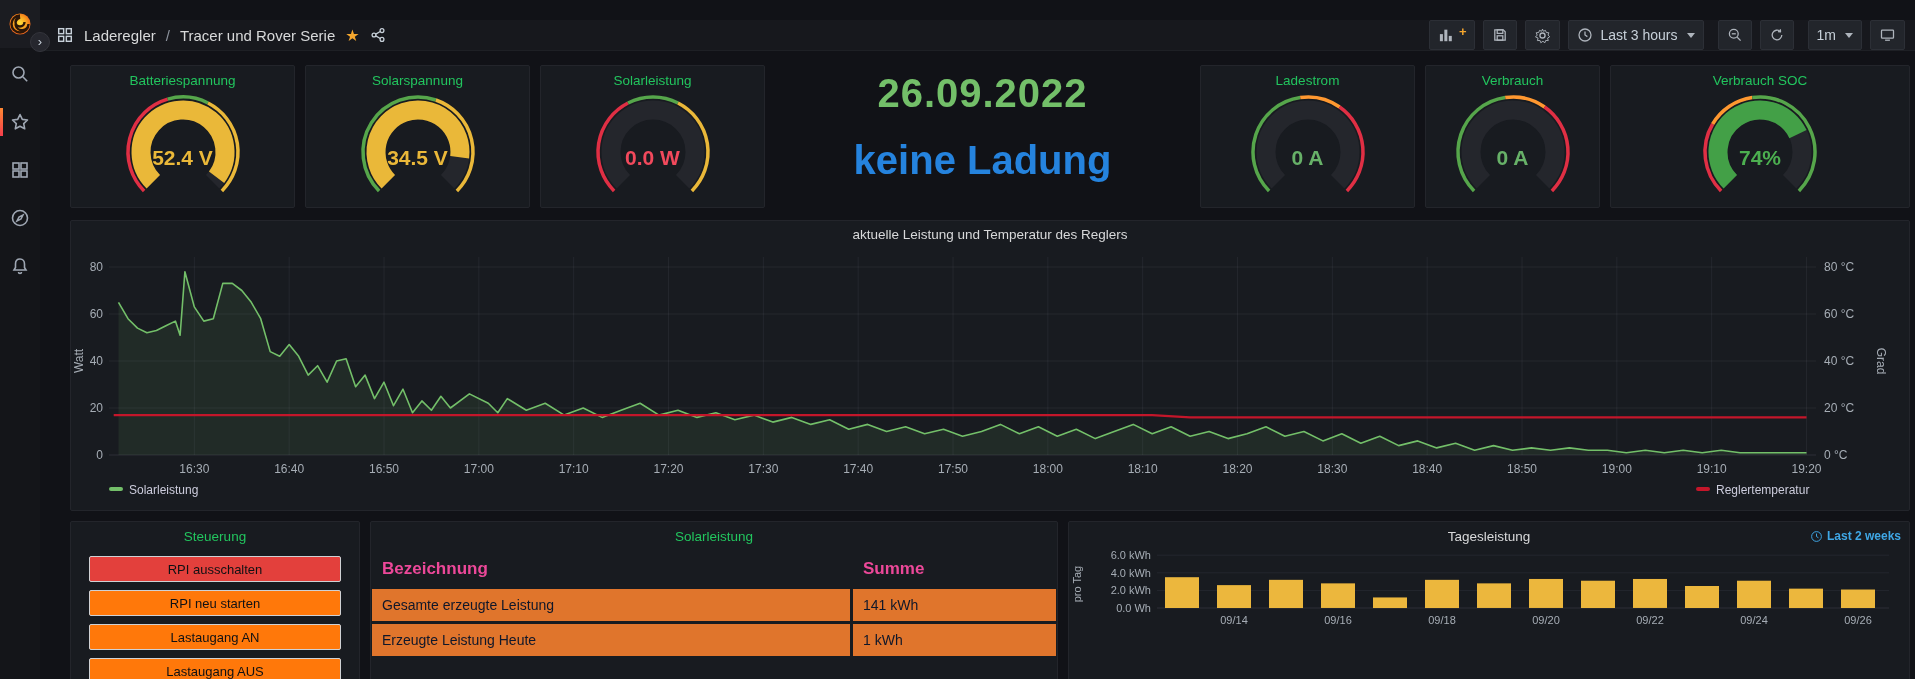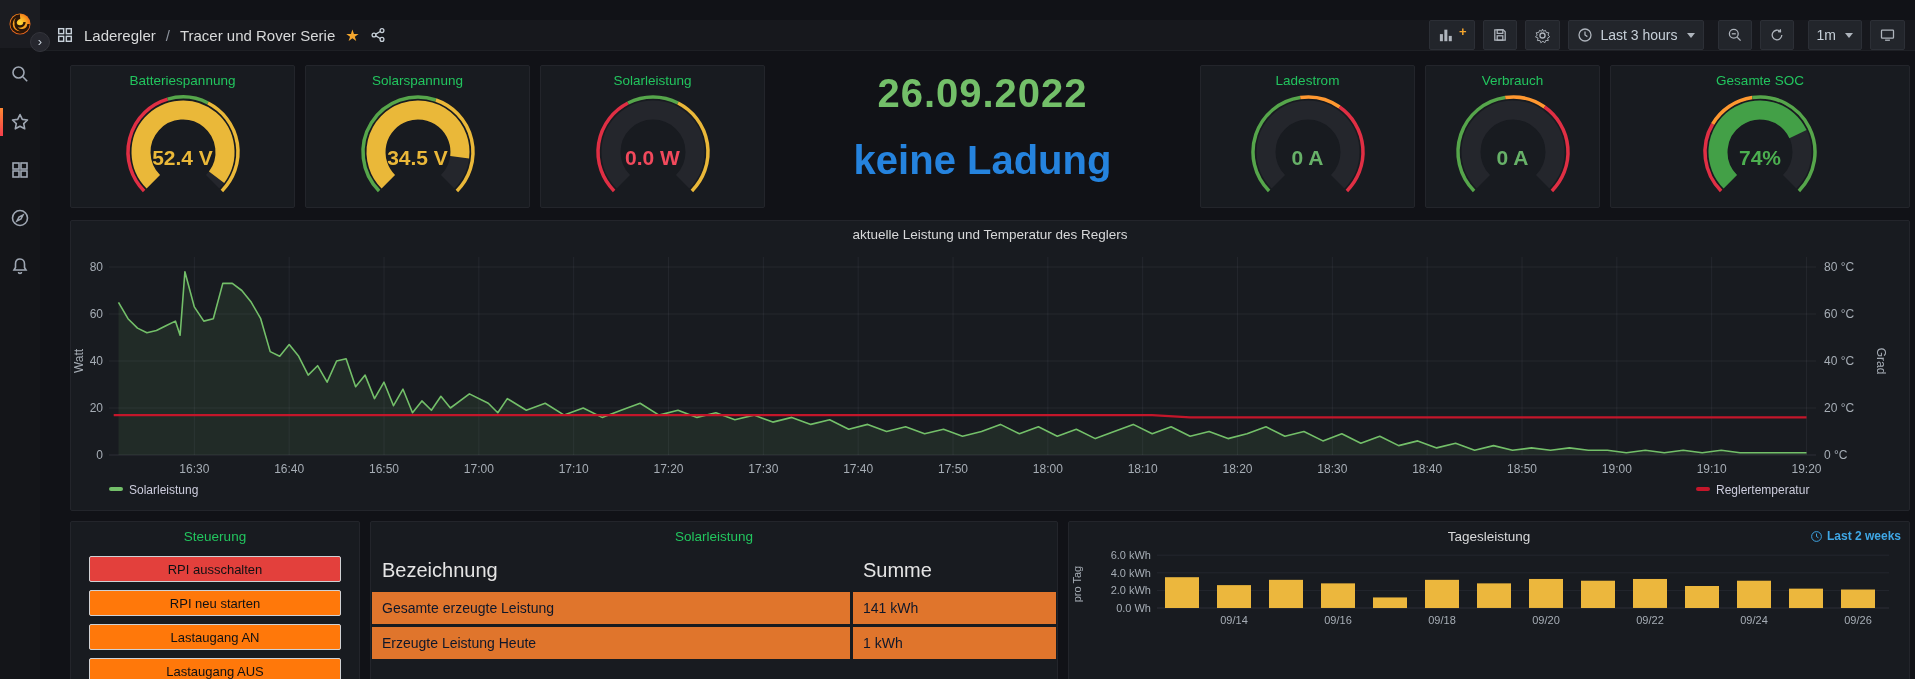--- a/index.html
+++ b/index.html
@@ -56,21 +56,21 @@
   .chart-panel svg { display:block; }
 
   
   .row3 { display:grid; grid-template-columns:290px 688px 1fr; gap:10px; height:180px; }
   .ctrl-list { display:flex; flex-direction:column; gap:8px; margin-top:12px; align-items:center; }
   .ctrl-btn { width:252px; height:26px; border:1px solid #cfd1d4; border-radius:2px; color:#101114;
     font-size:13px; font-weight:500; cursor:pointer; font-family:"Liberation Sans",sans-serif; }
 
   .tbl { margin-top:8px; padding:0 1px; }
   .tbl-head { display:grid; grid-template-columns:1fr 203px; gap:3px; padding:4px 0; }
-  .tbl-head div { font-size:20px; font-weight:400; color:#e5e5e5; padding:3px 10px; cursor:pointer; }
+  .tbl-head div { font-size:17px; font-weight:700; color:#ec4899; padding:3px 10px; cursor:pointer; }
   .tbl-row { display:grid; grid-template-columns:1fr 203px; gap:3px; margin-top:3px; }
   .tbl-row div { background:#e0752c; color:#0f172a; font-size:14px; padding:8px 10px; }
 
   .tages-head { display:flex; align-items:center; padding:7px 8px 0 8px; }
   .tages-title { flex:1; text-align:center; font-size:13.5px; font-weight:500; cursor:pointer; }
   .time-override { position:absolute; right:8px; top:7px; display:flex; align-items:center; gap:4px;
     color:#3fa7e5; font-size:12px; font-weight:700; cursor:pointer; }
   .time-override svg { stroke:#3fa7e5; fill:none; stroke-width:1.5; }
 
   text { font-family:"Liberation Sans",sans-serif; }
@@ -275,21 +275,21 @@
               <div><svg width="150" height="110">
                   <path d="M 45.30 91.70 A 42 42 0 1 1 104.70 91.70" stroke="#24262c" stroke-width="19" fill="none"></path>
                   <path d="M 36.11 100.89 A 55 55 0 0 1 67.25 7.55" stroke="#56a64b" stroke-width="3.5" fill="none"></path>
                   <path d="M 67.25 7.55 A 55 55 0 0 1 106.63 17.00" stroke="#ff9830" stroke-width="3.5" fill="none"></path>
                   <path d="M 106.63 17.00 A 55 55 0 0 1 113.89 100.89" stroke="#e02f44" stroke-width="3.5" fill="none"></path>
                 </svg></div>
             <div class="gauge-value" style="color: rgb(103, 177, 104);">0 A</div>
             </div>
         </div>
         <div class="panel">
-          <div class="panel-title">Gesamte SOC</div>
+          <div class="panel-title">Verbrauch SOC</div>
           <div class="gauge-wrap">
               <div><svg width="150" height="110">
                   <path d="M 45.30 91.70 A 42 42 0 1 1 104.70 91.70" stroke="#24262c" stroke-width="19" fill="none"></path>
                   <path d="M 45.30 91.70 A 42 42 0 1 1 113.00 44.12" stroke="#43a047" stroke-width="19" fill="none"></path>
                   <path d="M 36.11 100.89 A 55 55 0 0 1 27.66 34.00" stroke="#e02f44" stroke-width="3.5" fill="none"></path>
                   <path d="M 27.66 34.00 A 55 55 0 0 1 67.25 7.55" stroke="#ff9830" stroke-width="3.5" fill="none"></path>
                   <path d="M 67.25 7.55 A 55 55 0 0 1 113.89 100.89" stroke="#56a64b" stroke-width="3.5" fill="none"></path>
                 </svg></div>
             <div class="gauge-value" style="color: rgb(76, 175, 80);">74%</div>
             </div>

